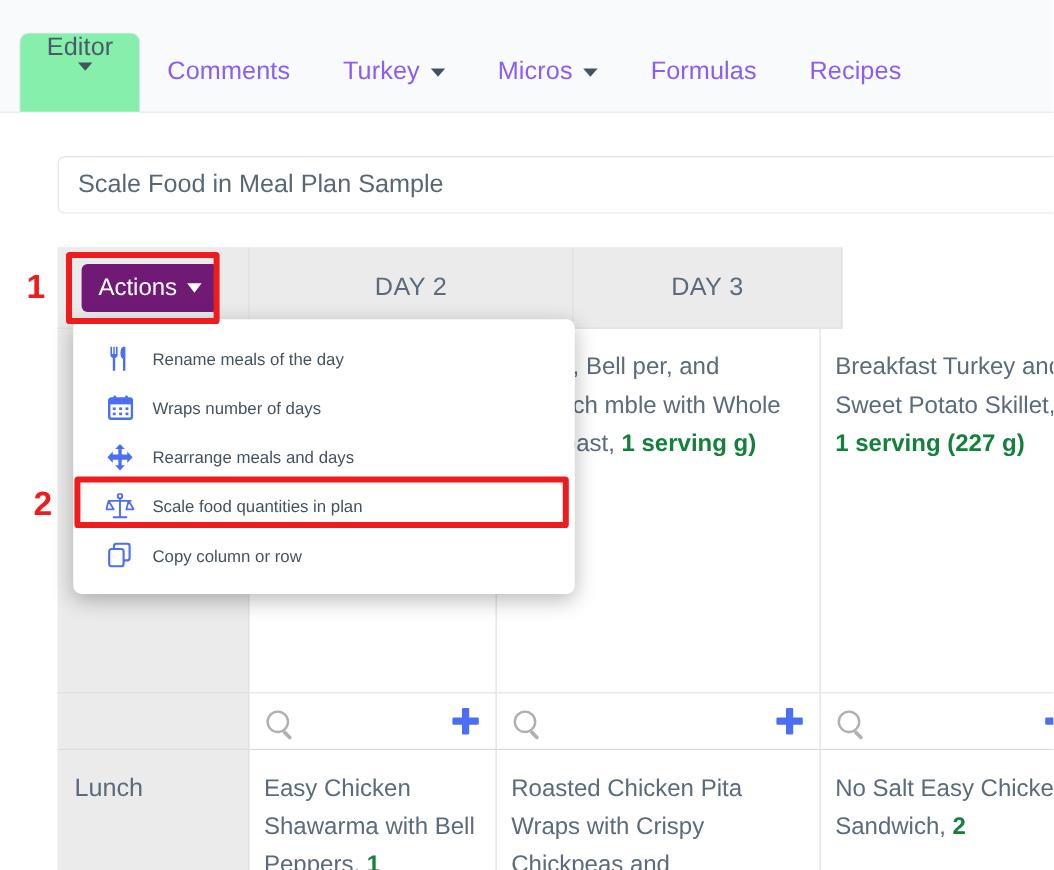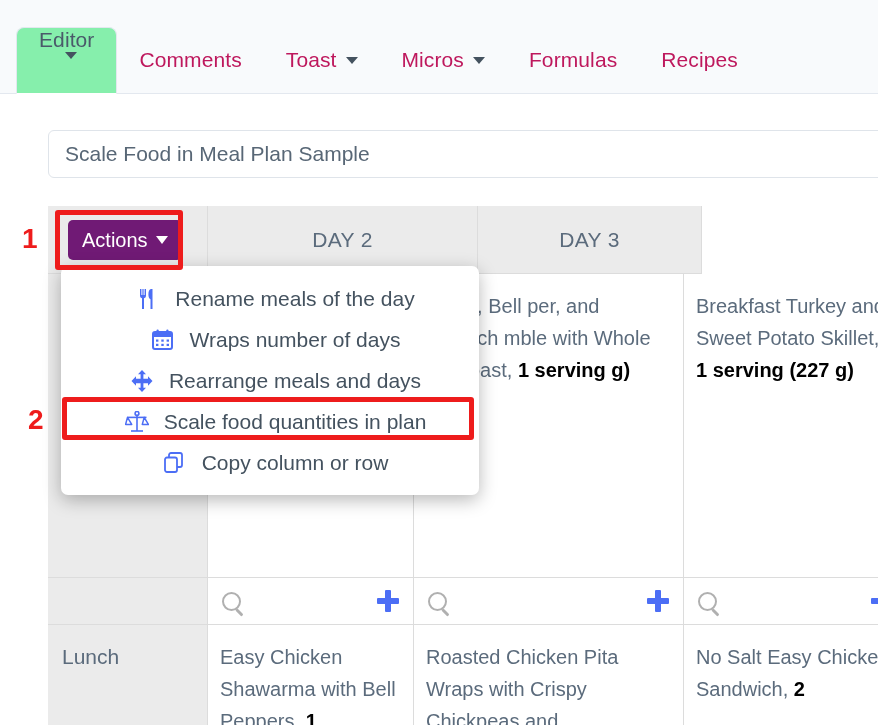--- a/index.html
+++ b/index.html
@@ -31,21 +31,21 @@
     height: 66px;
     display: flex;
     align-items: stretch;
     white-space: nowrap;
   }
   .tab {
     display: flex;
     align-items: center;
     padding: 0 22px;
     font-size: 21px;
-    color: #be185d;
+    color: #8b5cf6;
     letter-spacing: .1px;
     cursor: pointer;
     position: relative;
   }
   .tab.active {
     background: #86efac;
     border: 1px solid #e3e8ef;
     border-bottom: 1px solid #ffffff;
     border-radius: 8px 8px 0 0;
     color: #4a5a6a;
@@ -118,21 +118,21 @@
   }
   .body-row .c0 {
     background: #ebebeb;
     padding-left: 14px;
   }
   .meal-label {
     font-size: 21px;
     color: #5b6b7c;
     text-align: center;
   }
-  .srv { font-weight: bold; color: #000000; }
+  .srv { font-weight: bold; color: #15803d; }
 
   .search-row .gcell {
     height: 47px;
     background: #ffffff;
     display: flex;
     align-items: center;
     justify-content: space-between;
     padding: 0 14px;
   }
   .search-row .c0 { background: #ebebeb; border-right: 1px solid #dcdcdc; }
@@ -201,25 +201,24 @@
     border-radius: 7px;
     box-shadow: 0 5px 18px rgba(0,0,0,.28);
     padding: 12px 0 12px 0;
     z-index: 8;
   }
   .menu-item {
     display: flex;
     align-items: center;
     height: 41px;
     padding: 0 16px 0 22px;
-    font-size: 21px;
+    font-size: 14px;
     color: #44525f;
     cursor: pointer;
     white-space: nowrap;
-    justify-content: center;
   }
   .menu-item .mi-icon {
     width: 34px;
     flex: 0 0 34px;
     display: flex;
     align-items: center;
     justify-content: center;
     color: #4c6ef5;
     margin-right: 10px;
   }
@@ -255,21 +254,21 @@
   <div class="tabstrip">
     <div class="tabs">
       <div class="tab active">
         <span>Editor</span>
         <span class="caret"></span>
       </div>
       <div class="tab">
         <span>Comments</span>
       </div>
       <div class="tab">
-        <span>Toast</span>
+        <span>Turkey</span>
         <span class="caret"></span>
       </div>
       <div class="tab">
         <span>Micros</span>
         <span class="caret"></span>
       </div>
       <div class="tab">
         <span>Formulas</span>
       </div>
       <div class="tab">

